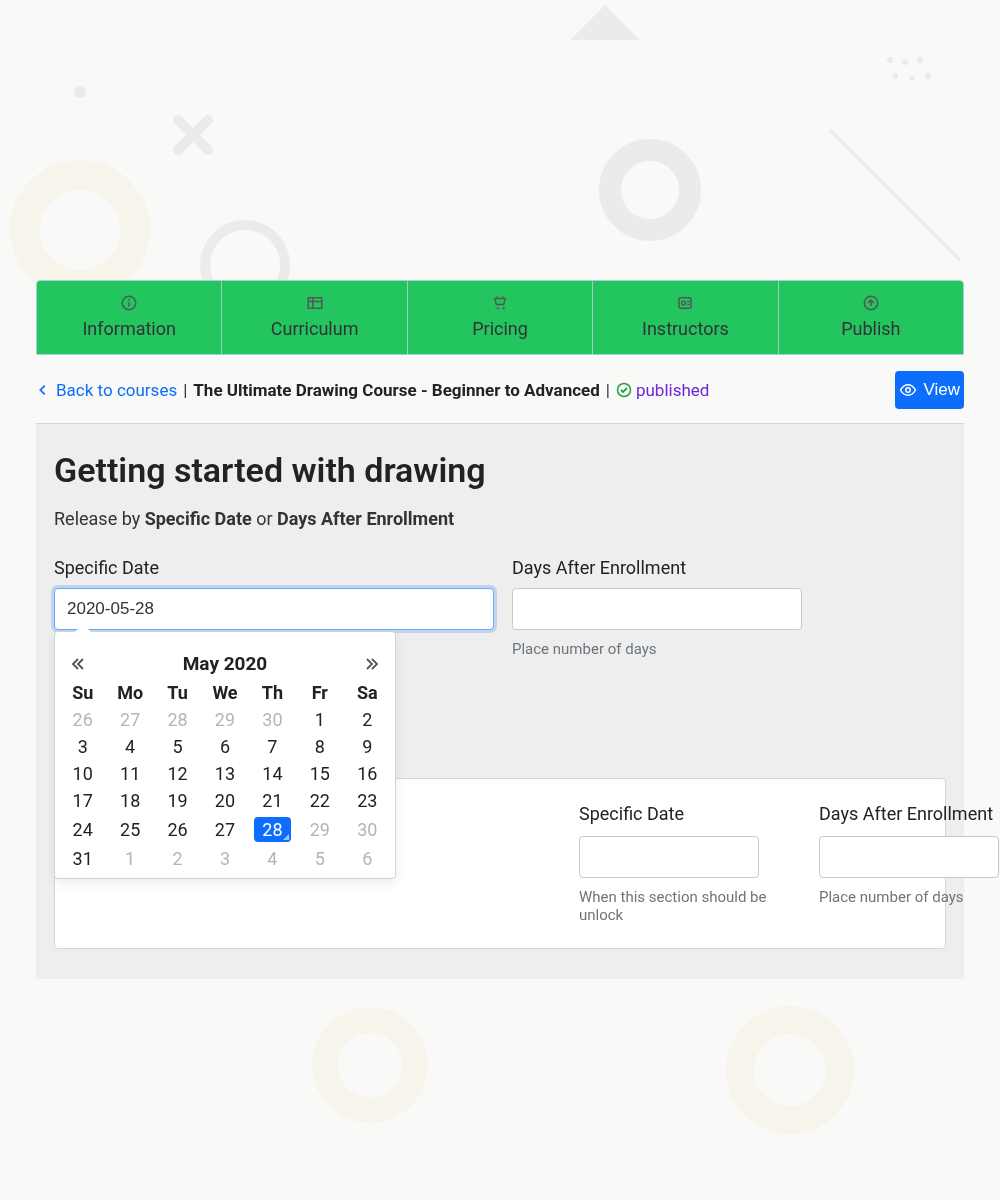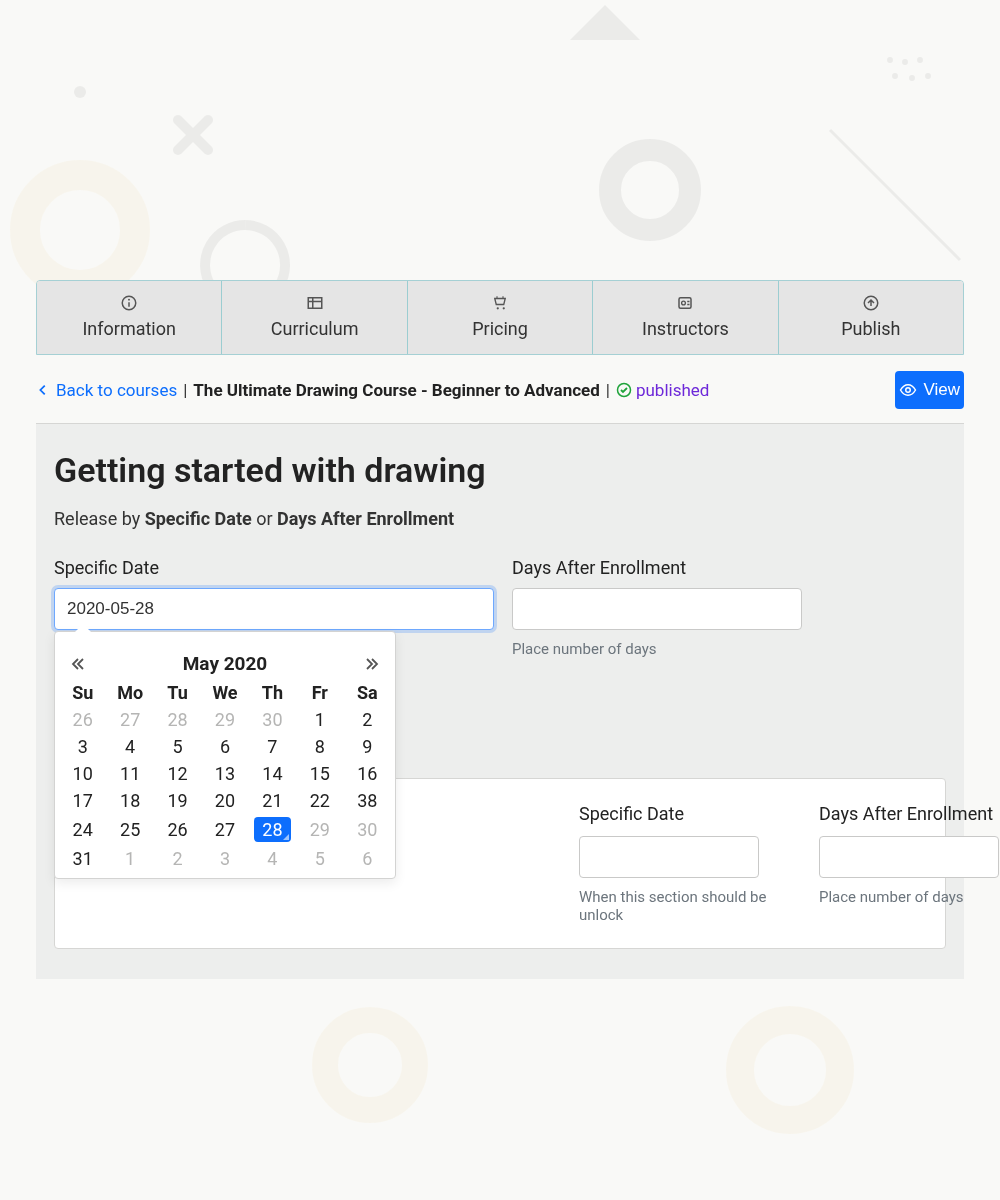--- a/index.html
+++ b/index.html
@@ -27,21 +27,21 @@
   padding-right: 36px;
 }
 .tabs {
   display: flex;
   border: 1px solid #a5d0d4;
   border-radius: 4px 4px 0 0;
   overflow: hidden;
 }
 .tab {
   flex: 1;
-  background: #e5e5e5;
+  background: #22c55e;
   text-align: center;
   padding: 13px 0 15px;
   cursor: pointer;
   border-right: 1px solid #9bcdd1;
   color: #333;
 }
 .tab:last-child { border-right: none; }
 .tab.active {
   background: #125a64;
   color: #fff;
@@ -396,21 +396,21 @@
                   <td>15</td>
                   <td>16</td>
                 </tr>
                 <tr>
                   <td>17</td>
                   <td>18</td>
                   <td>19</td>
                   <td>20</td>
                   <td>21</td>
                   <td>22</td>
-                  <td>38</td>
+                  <td>23</td>
                 </tr>
                 <tr>
                   <td>24</td>
                   <td>25</td>
                   <td>26</td>
                   <td>27</td>
                   <td class="selected"><span>28</span></td>
                   <td class="muted">29</td>
                   <td class="muted">30</td>
                 </tr>

